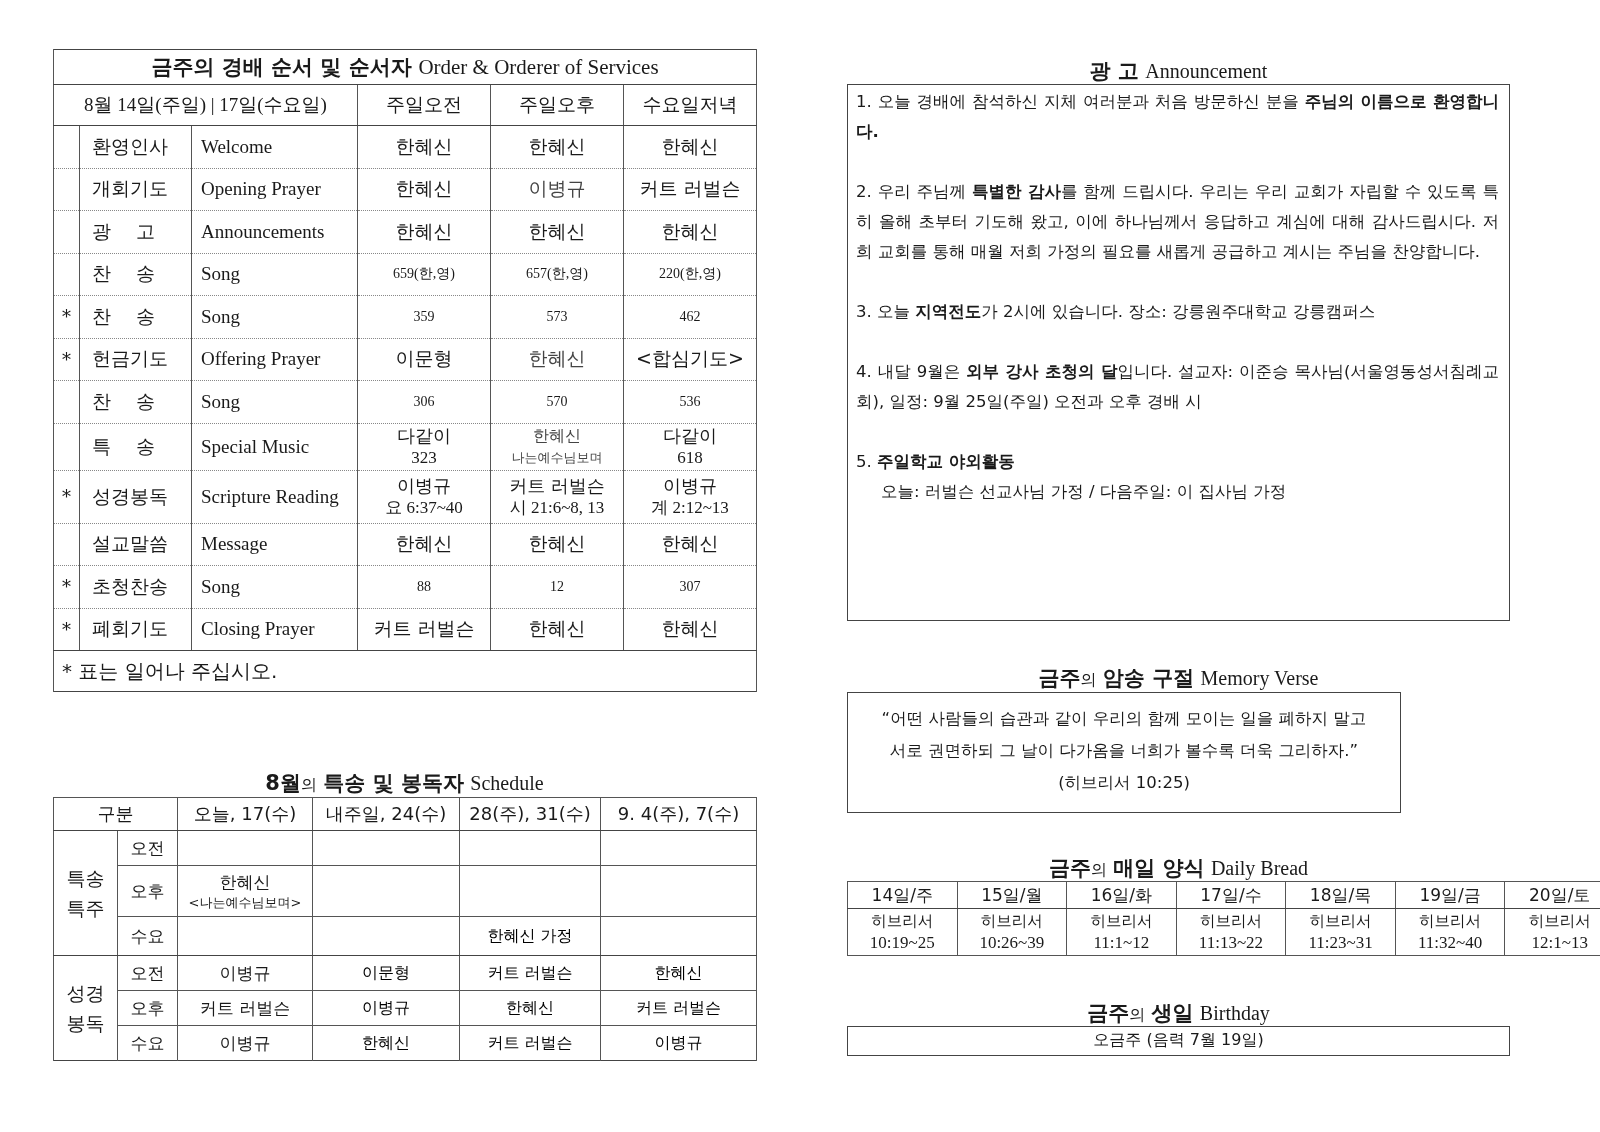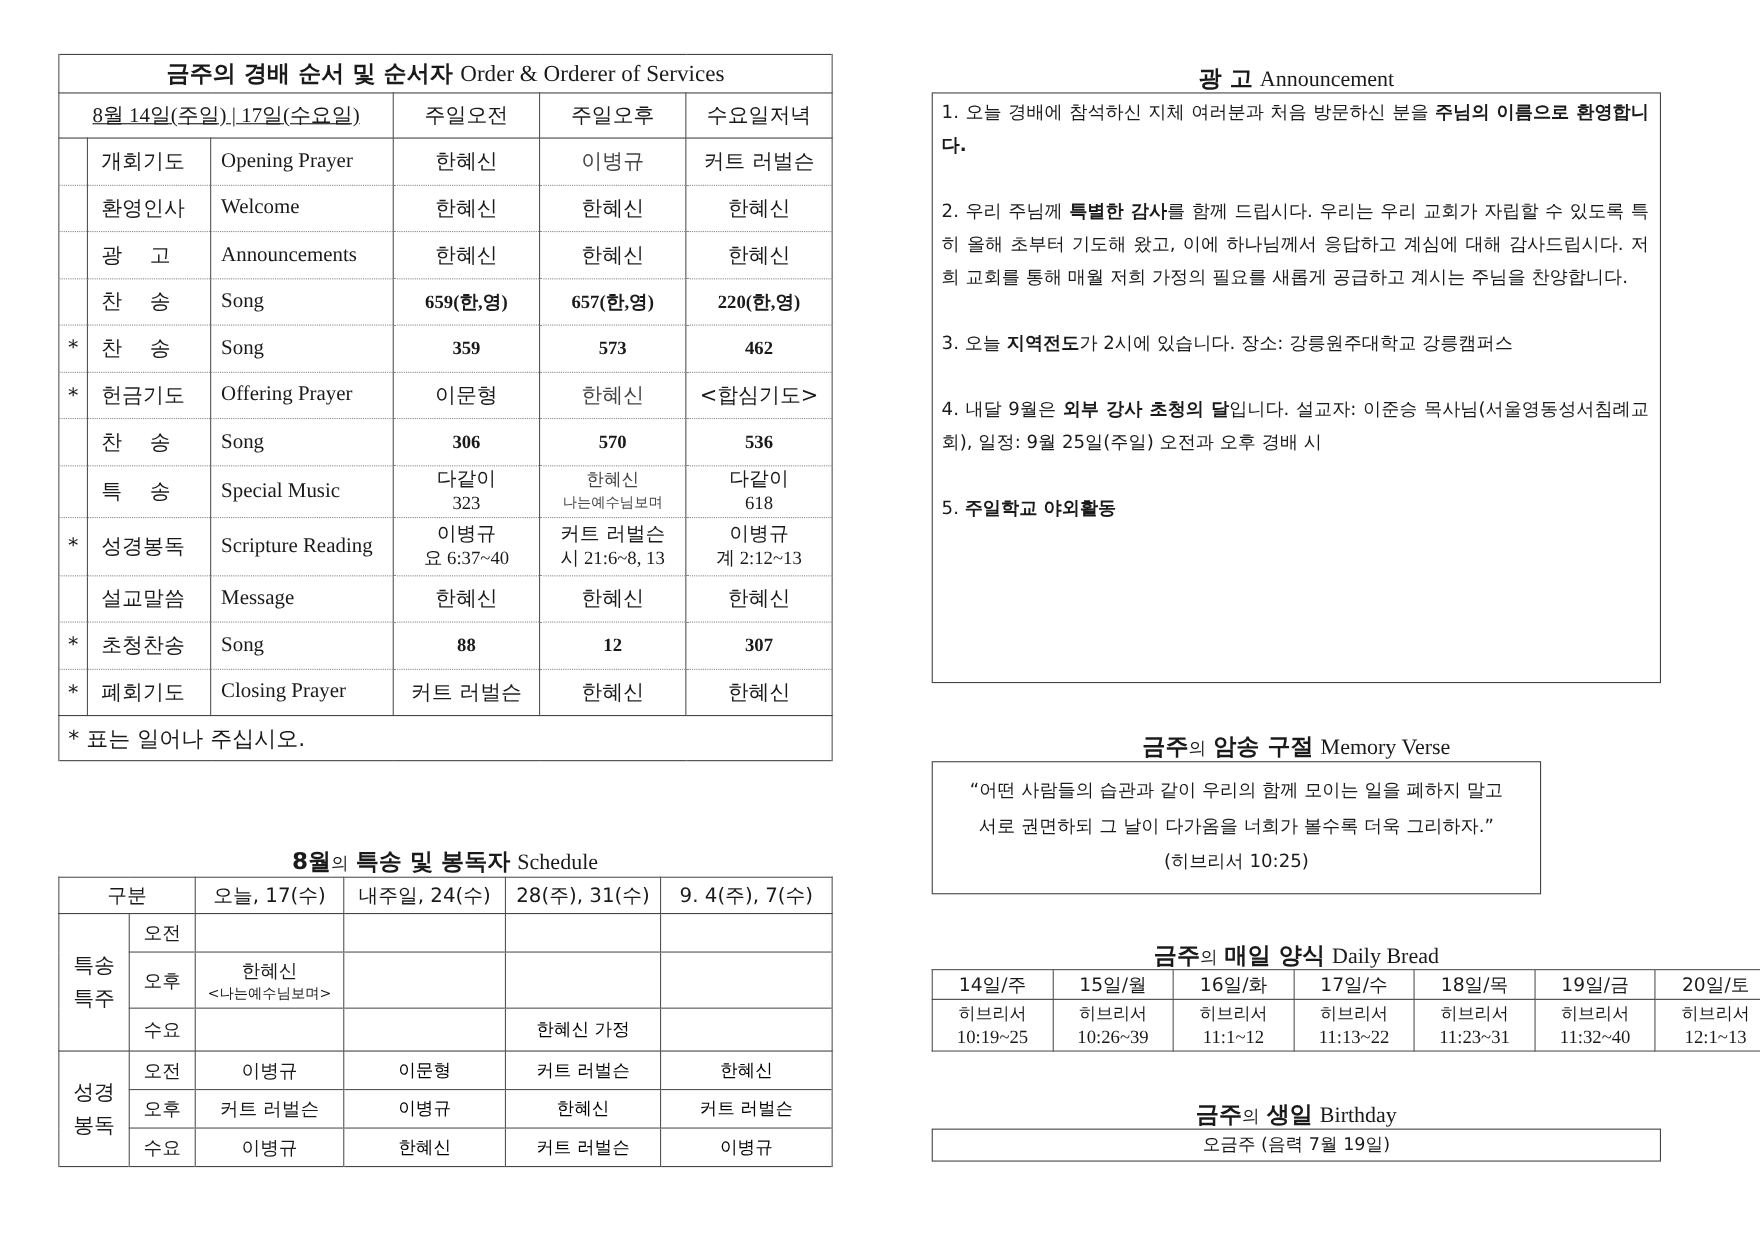--- a/index.html
+++ b/index.html
@@ -13,26 +13,26 @@
   td, th { padding:0; text-align:center; vertical-align:middle; font-weight:normal; }
   .ko { font-family:"DejaVu Sans", sans-serif; }
   .en { font-family:"Liberation Serif", serif; }
 
   
   #services { position:absolute; left:53px; top:49px; width:703px; border:1.5px solid #444;padding-left:41px; }
   #services td, #services th { border-left:1px solid #555; border-right:1px solid #555;
        border-bottom:1px dotted #888; height:41.5px; font-size:19px; }
   #services .title-row td { height:34px; border-bottom:1.5px solid #444; font-size:21px; }
   #services .head-row th { height:40px; border-bottom:1.5px solid #444; font-family:"DejaVu Sans", sans-serif; font-size:19px; }
-  #services .head-row th.date { font-family:"Liberation Serif", serif; font-size:19px;text-decoration:underline; }
+  #services .head-row th.date { font-family:"Liberation Serif", serif; font-size:19px; }
   #services td.star { width:26px; font-size:18px; }
   #services td.ko-label { text-align:left; padding-left:12px; font-family:"DejaVu Sans", sans-serif; font-size:19px; letter-spacing:0px; }
   #services td.en-label { text-align:left; padding-left:9px; font-family:"Liberation Serif", serif; font-size:19px; }
   #services td.val { font-family:"DejaVu Sans", sans-serif; font-size:19px; }
-  #services td.num { font-family:"Liberation Serif", serif; font-size:17px;font-weight:bold; }
+  #services td.num { font-family:"Liberation Serif", serif; font-size:14px; }
   #services td.light { color:#444; }
   #services td.two { line-height:22px; }
   #services td.two .l1 { display:block; font-family:"DejaVu Sans", sans-serif; font-size:18px; }
   #services td.two .l2 { display:block; font-family:"Liberation Serif", serif; font-size:17px; }
   #services td.two .l2.small { font-family:"DejaVu Sans", sans-serif; font-size:13px; }
   #services .note-row td { height:40px; border-bottom:none; text-align:left; padding-left:8px; font-family:"DejaVu Sans", sans-serif; font-size:20px; }
 
   
   #schedule { position:absolute; left:53px; top:797px; width:703px; border:1.5px solid #444; }
   #schedule td, #schedule th { border:1px solid #555; border-bottom:1px dotted #888; font-size:17px; height:34px; font-family:"DejaVu Sans", sans-serif; }
@@ -86,34 +86,34 @@
   </tr>
   <tr class="head-row">
     <th colspan="3" class="date">8월 14일(주일) | 17일(수요일)</th>
     <th>주일오전</th>
     <th>주일오후</th>
     <th>수요일저녁</th>
   </tr>
 
   <tr>
     <td class="star"></td>
+    <td class="ko-label">환영인사</td>
+    <td class="en-label">Welcome</td>
+    <td class="val">한혜신</td>
+    <td class="val">한혜신</td>
+    <td class="val">한혜신</td>
+  </tr>
+
+  <tr>
+    <td class="star"></td>
     <td class="ko-label">개회기도</td>
     <td class="en-label">Opening Prayer</td>
     <td class="val">한혜신</td>
     <td class="val light">이병규</td>
     <td class="val">커트 러벌슨</td>
-  </tr>
-
-  <tr>
-    <td class="star"></td>
-    <td class="ko-label">환영인사</td>
-    <td class="en-label">Welcome</td>
-    <td class="val">한혜신</td>
-    <td class="val">한혜신</td>
-    <td class="val">한혜신</td>
   </tr>
 
   <tr>
     <td class="star"></td>
     <td class="ko-label">광　 고</td>
     <td class="en-label">Announcements</td>
     <td class="val">한혜신</td>
     <td class="val">한혜신</td>
     <td class="val">한혜신</td>
   </tr>
@@ -322,20 +322,21 @@
     <span>3.</span>
     <span>오늘 </span><b>지역전도</b><span>가 2시에 있습니다. 장소: 강릉원주대학교 강릉캠퍼스</span>
   </div>
   <div class="ann-item">
     <span>4.</span>
     <span>내달 9월은 </span><b>외부 강사 초청의 달</b><span>입니다. 설교자: 이준승 목사님(서울영동성서침례교회), 일정: 9월 25일(주일) 오전과 오후 경배 시</span>
   </div>
   <div class="ann-item">
     <span>5.</span>
     <b>주일학교 야외활동</b>
+    <span class="sub">오늘: 러벌슨 선교사님 가정 / 다음주일: 이 집사님 가정</span>
   </div>
 </div>
 
 <div class="sec-title" style="left:847px; top:665px; width:663px;">
   <span class="ko">금주</span><span class="ko" style="font-weight:normal;font-size:16px">의</span>
   <span class="ko">암송 구절</span>
   <span class="en">Memory Verse</span>
 </div>
 <div id="verse" class="box">
   <div>“어떤 사람들의 습관과 같이 우리의 함께 모이는 일을 폐하지 말고</div>

